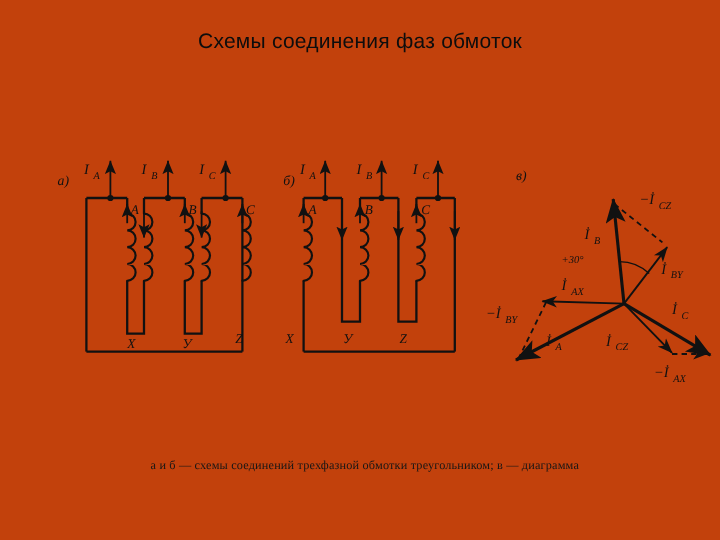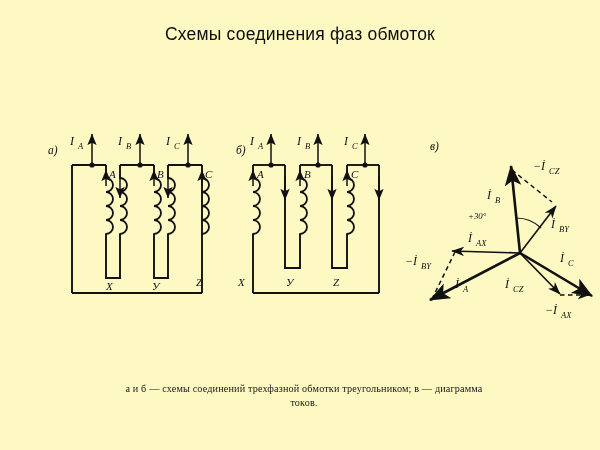--- a/index.html
+++ b/index.html
@@ -4,21 +4,21 @@
 <style>
   html, body {
     margin: 0;
     padding: 0;
     background: #ffffff;
   }
   #page {
     position: relative;
     width: 600px;
     height: 450px;
-    background: #fef9c3;
+    background: #c2410c;
     overflow: hidden;
     font-family: "Liberation Sans", sans-serif;
   }
   #title {
     position: absolute;
     left: 0;
     top: 24px;
     width: 600px;
     text-align: center;
     font-size: 17.5px;
@@ -294,16 +294,15 @@
         <g>
           <text class="lbl" x="545" y="196">−İ</text>
           <text class="lbl-sm" x="561" y="200">AX</text>
         </g>
       </g>
     </svg>
   </div>
 
   <div id="caption">
     <span>а и б — схемы соединений  трехфазной  обмотки  треугольником;  в — диаграмма</span>
-    <span class="cap-line2">токов.</span>
   </div>
 
 </div>
 
 </body></html>

